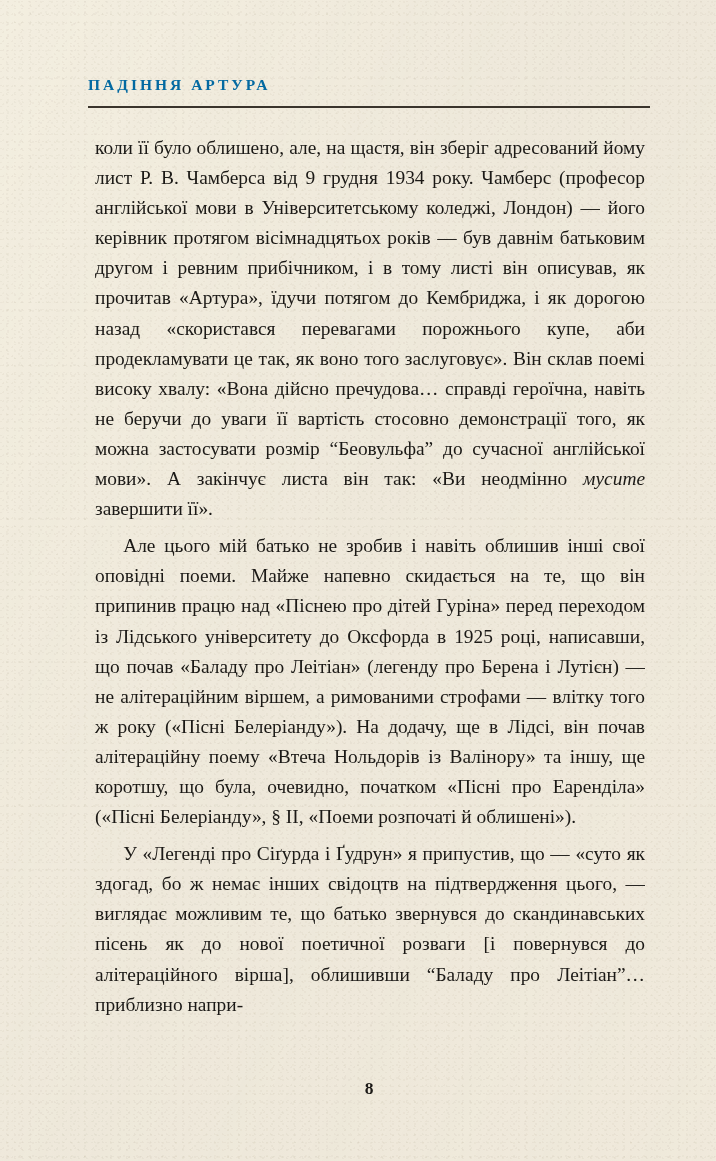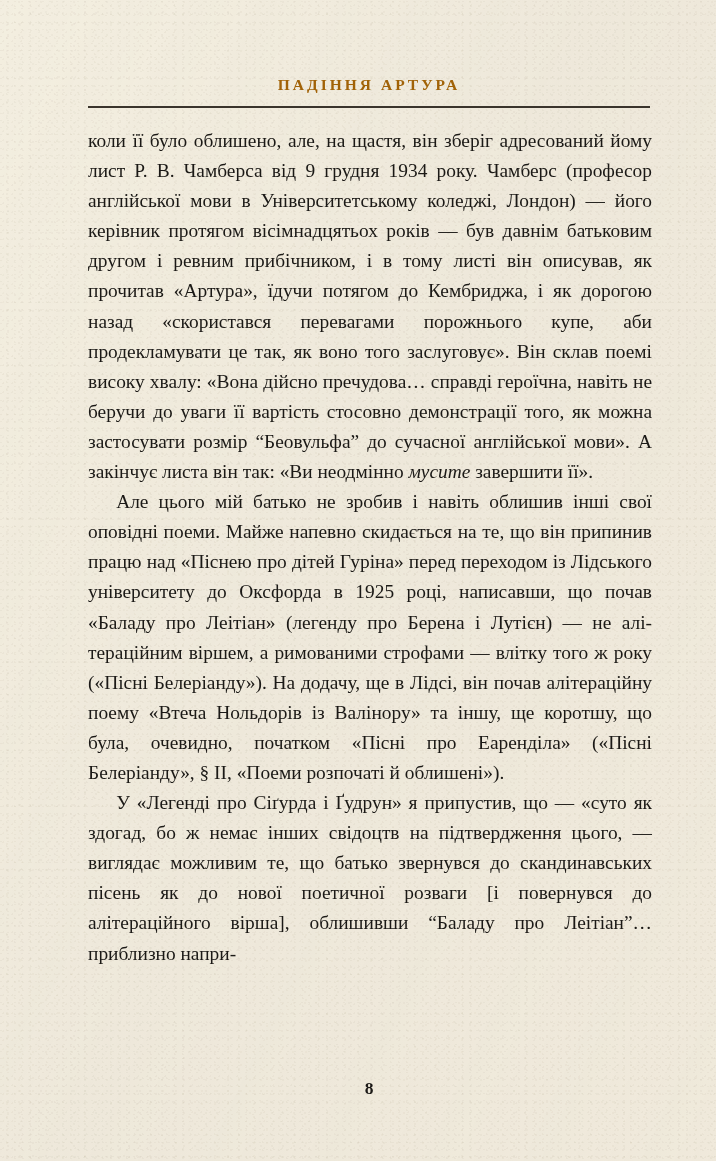--- a/index.html
+++ b/index.html
@@ -38,25 +38,24 @@
     position: absolute;
     inset: 0;
     padding: 0;
   }
 
   .running-head {
     position: absolute;
     top: 76px;
     left: 88px;
     width: 562px;
-    text-align: center;
     font-size: 15.5px;
     font-weight: 700;
     letter-spacing: 3.0px;
-    color: #a16207;
+    color: #0369a1;
     text-transform: uppercase;
     font-family: "Liberation Serif", "DejaVu Serif", serif;
   }
 
   .head-rule {
     position: absolute;
     top: 106px;
     left: 88px;
     width: 562px;
     height: 2px;
@@ -71,21 +70,21 @@
     font-size: 19.4px;
     line-height: 30.1px;
     text-align: justify;
     text-justify: inter-word;
     hyphens: manual;
     -webkit-hyphens: manual;
     color: #1b1916;
   }
 
   .text-block p {
-    margin: 0;
+    margin: 7px;
     text-indent: 0;
   }
   .text-block p.indent {
     text-indent: 1.45em;
   }
   .text-block p .ital {
     font-style: italic;
   }
 
   .folio {

